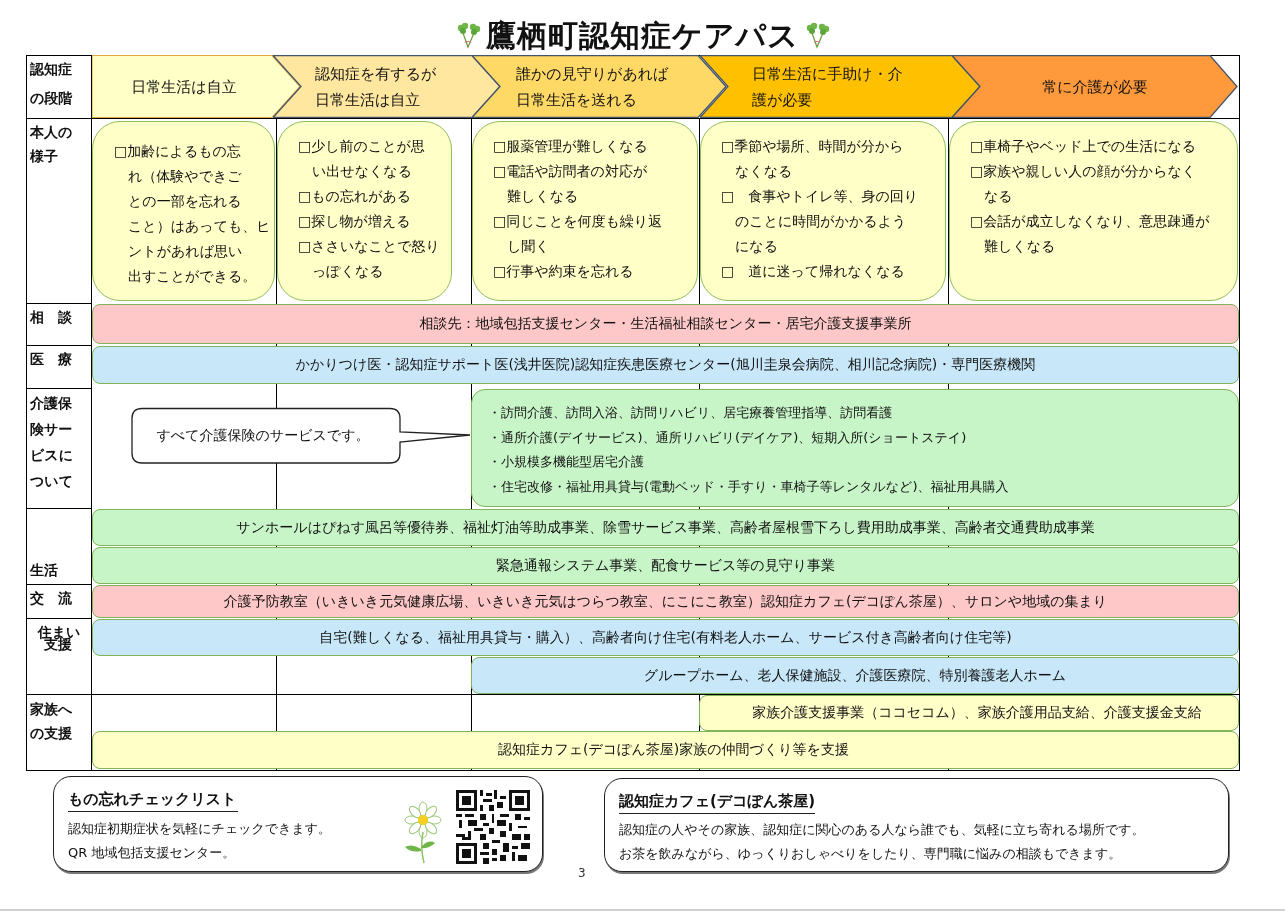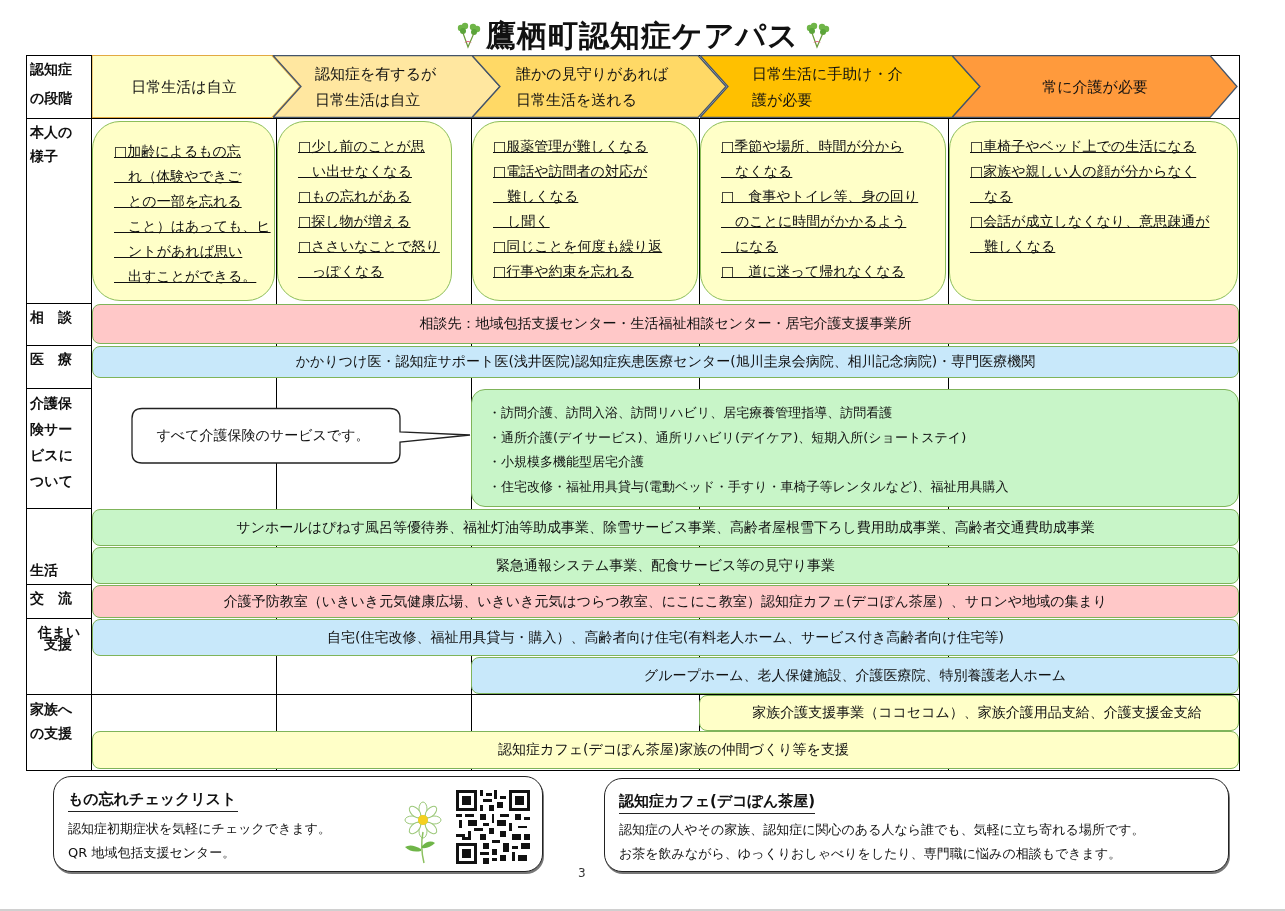--- a/index.html
+++ b/index.html
@@ -19,21 +19,21 @@
 
   .rowlabel { position: absolute; left: 30px; width: 58px; font-size: 14px; font-weight: bold; line-height: 24px; color: #111; }
 
   
   .chev { position: absolute; top: 55px; height: 63px; }
   .chev svg { position: absolute; left: 0; top: 0; }
   .chev .txt { position: absolute; top: 0; height: 63px; display: flex; flex-direction: column; justify-content: center; font-size: 15px; line-height: 26px; color: #111; }
 
   
   .bubble { position: absolute; top: 121px; height: 180px; background: #ffffc8; border: 1.5px solid #8cbe5a; border-radius: 28px; font-size: 14px; line-height: 25px; color: #111; }
-  .bubble .line { white-space: nowrap; text-decoration: underline; }
+  .bubble .line { white-space: nowrap; }
 
   
   .band { position: absolute; border: 1.5px solid #7fb45a; border-radius: 8px; display: flex; align-items: center; justify-content: center; font-size: 14px; color: #111; white-space: nowrap; }
   .pink { background: #ffc8c8; }
   .blue { background: #c8e8fa; }
   .green { background: #c8f5c8; }
   .yellow { background: #ffffc8; padding-left: 16px; }
   .callout-text { position: absolute; left: 131px; top: 409px; width: 230px; height: 54px; display: flex; align-items: center; justify-content: center; font-size: 14px; color: #111; }
 
   .svc { position: absolute; left: 471px; top: 389px; width: 768px; height: 118px; background: #c8f5c8; border: 1.5px solid #7fb45a; border-radius: 14px; padding: 11px 0 0 16px; font-size: 13px; line-height: 24.5px; color: #111; }
@@ -177,61 +177,61 @@
   <div class="line">　い出せなくなる</div>
   <div class="line">□もの忘れがある</div>
   <div class="line">□探し物が増える</div>
   <div class="line">□ささいなことで怒り</div>
   <div class="line">　っぽくなる</div>
 </div>
 <div class="bubble" style="left:472px;width:226px;padding:12px 0 0 20px;">
   <div class="line">□服薬管理が難しくなる</div>
   <div class="line">□電話や訪問者の対応が</div>
   <div class="line">　難しくなる</div>
+  <div class="line">□同じことを何度も繰り返</div>
   <div class="line">　し聞く</div>
-  <div class="line">□同じことを何度も繰り返</div>
   <div class="line">□行事や約束を忘れる</div>
 </div>
 <div class="bubble" style="left:700px;width:246px;padding:12px 0 0 20px;">
   <div class="line">□季節や場所、時間が分から</div>
   <div class="line">　なくなる</div>
   <div class="line">□　食事やトイレ等、身の回り</div>
   <div class="line">　のことに時間がかかるよう</div>
   <div class="line">　になる</div>
   <div class="line">□　道に迷って帰れなくなる</div>
 </div>
 <div class="bubble" style="left:949px;width:289px;padding:12px 0 0 20px;">
   <div class="line">□車椅子やベッド上での生活になる</div>
   <div class="line">□家族や親しい人の顔が分からなく</div>
   <div class="line">　なる</div>
   <div class="line">□会話が成立しなくなり、意思疎通が</div>
   <div class="line">　難しくなる</div>
 </div>
 
 <div class="band pink" style="left:92px;top:304px;width:1147px;height:40px;">相談先：地域包括支援センター・生活福祉相談センター・居宅介護支援事業所</div>
-<div class="band blue" style="left:92px;top:346px;width:1147px;height:32px;">かかりつけ医・認知症サポート医(浅井医院)認知症疾患医療センター(旭川圭泉会病院、相川記念病院)・専門医療機関</div>
+<div class="band blue" style="left:92px;top:346px;width:1147px;height:38px;">かかりつけ医・認知症サポート医(浅井医院)認知症疾患医療センター(旭川圭泉会病院、相川記念病院)・専門医療機関</div>
 
 <svg class="abs" style="left:130px;top:407px;" width="345" height="60">
   <path d="M12,1.5 H260 Q270,1.5 270,11.5 V25 L340,28 L270,35 V46 Q270,56 260,56 H12 Q2,56 2,46 V11.5 Q2,1.5 12,1.5 Z" fill="#fff" stroke="#222" stroke-width="1.3"></path>
 </svg>
 <div class="callout-text" style="left:133px;width:260px;">すべて介護保険のサービスです。</div>
 
 <div class="svc">
   <div>・訪問介護、訪問入浴、訪問リハビリ、居宅療養管理指導、訪問看護</div>
   <div>・通所介護(デイサービス)、通所リハビリ(デイケア)、短期入所(ショートステイ)</div>
   <div>・小規模多機能型居宅介護</div>
   <div>・住宅改修・福祉用具貸与(電動ベッド・手すり・車椅子等レンタルなど)、福祉用具購入</div>
 </div>
 
 <div class="band green" style="left:92px;top:509px;width:1147px;height:37px;">サンホールはぴねす風呂等優待券、福祉灯油等助成事業、除雪サービス事業、高齢者屋根雪下ろし費用助成事業、高齢者交通費助成事業</div>
 <div class="band green" style="left:92px;top:547px;width:1147px;height:37px;">緊急通報システム事業、配食サービス等の見守り事業</div>
 
 <div class="band pink" style="left:92px;top:585px;width:1147px;height:33px;">介護予防教室（いきいき元気健康広場、いきいき元気はつらつ教室、にこにこ教室）認知症カフェ(デコぽん茶屋）、サロンや地域の集まり</div>
 
-<div class="band blue" style="left:92px;top:619px;width:1147px;height:37px;">自宅(住宅改修、福祉用具貸与・購入）、高齢者向け住宅(有料老人ホーム、サービス付き高齢者向け住宅等)</div>
+<div class="band blue" style="left:92px;top:619px;width:1147px;height:37px;">自宅(難しくなる、福祉用具貸与・購入）、高齢者向け住宅(有料老人ホーム、サービス付き高齢者向け住宅等)</div>
 <div class="band blue" style="left:471px;top:657px;width:768px;height:37px;">グループホーム、老人保健施設、介護医療院、特別養護老人ホーム</div>
 
 <div class="band yellow" style="left:699px;top:695px;width:540px;height:36px;">家族介護支援事業（ココセコム）、家族介護用品支給、介護支援金支給</div>
 <div class="band yellow" style="left:92px;top:731px;width:1147px;height:38px;">認知症カフェ(デコぽん茶屋)家族の仲間づくり等を支援</div>
 
 <div class="infobox" style="left:53px;top:776px;width:490px;height:96px;">
   <div class="ib-title" style="left:14px;top:13px;width:170px;">もの忘れチェックリスト</div>
   <div class="ib-line" style="left:14px;top:43px;">認知症初期症状を気軽にチェックできます。</div>
   <div class="ib-line" style="left:14px;top:67px;">QR 地域包括支援センター。</div>
   <svg class="abs" style="left:345px;top:22px;" width="50" height="66" viewBox="0 0 50 66">

